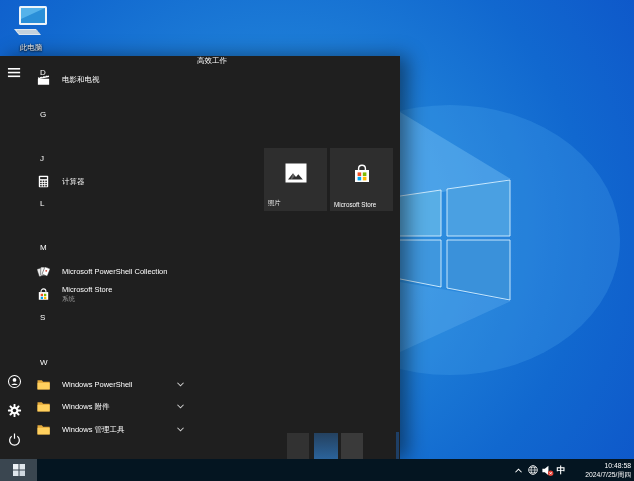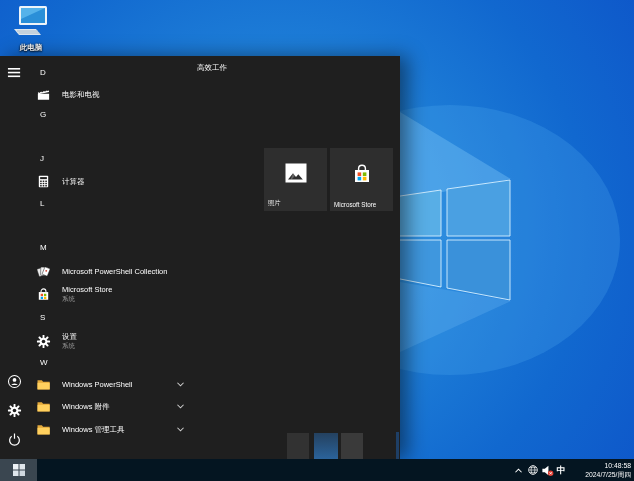--- a/index.html
+++ b/index.html
@@ -8,37 +8,37 @@
     font-family:"Liberation Sans","DejaVu Sans",sans-serif;color:#fff;}
 
   
   .desktop{position:absolute;inset:0;
     background:
       radial-gradient(circle 560px at 280px 230px, #2e9ae2 0%, #1168cf 55%, #0b46c4 100%);
   }
   .wallpaper-art{position:absolute;inset:0;}
 
   
-  .desktop-icon{position:absolute;left:8px;top:5px;width:46px;text-align:center;cursor:default;font-weight:bold;}
+  .desktop-icon{position:absolute;left:8px;top:5px;width:46px;text-align:center;cursor:default;}
   .desktop-icon .dlabel{display:block;margin-top:1px;font-size:7.5px;line-height:9px;color:#fff;
     text-shadow:0 1px 2px rgba(0,0,0,.95),0 0 2px rgba(0,0,0,.8);}
 
   
   .start-menu{position:absolute;left:0;top:56px;width:400px;height:403px;background:#1f1f1f;
     box-shadow:8px 0 18px rgba(0,0,0,.45);overflow:hidden;}
   .rail-icon{position:absolute;left:7px;width:15px;height:15px;}
   .row{position:absolute;left:0;width:248px;height:21px;}
   .row .ic{position:absolute;left:36px;top:2px;width:15px;height:15px;}
   .row .lbl{position:absolute;left:62px;top:5px;font-size:7.5px;line-height:9px;color:#fff;white-space:nowrap;}
   .row.two{height:24px;}
   .row.two .lbl{top:2px;}
   .row .sub{position:absolute;left:62px;top:12px;font-size:6.5px;color:#9a9a9a;}
   .row.letter .letter-t{position:absolute;left:40px;top:4px;font-size:8px;color:#fff;}
   .row .chev{position:absolute;left:176px;top:6px;width:9px;height:7px;}
-  .group-header{position:absolute;left:197px;top:7px;font-size:7.5px;color:#fff;}
+  .group-header{position:absolute;left:197px;top:0;font-size:7.5px;color:#fff;}
   .tile{position:absolute;width:63px;height:63px;background:#2e2e2e;}
   .tile .tile-ic{position:absolute;left:50%;top:14px;transform:translateX(-50%);}
   .tile .tile-lbl{position:absolute;left:4px;bottom:3px;font-size:6.3px;color:#fff;white-space:nowrap;}
   .partial-tile{position:absolute;height:26px;}
   .scroll-thumb{position:absolute;left:396px;top:376px;width:3px;height:27px;background:#1e3f66;}
 
   
   .taskbar{position:absolute;left:0;top:459px;width:634px;height:22px;background:#041521;}
   .start-button{position:absolute;left:0;top:0;width:37px;height:22px;background:#3a4650;
     display:flex;align-items:center;justify-content:center;}
@@ -109,21 +109,21 @@
     </svg>
     <svg class="rail-icon" style="top:376px" viewBox="0 0 16 16">
       <path d="M5 4.6 a5.2 5.2 0 1 0 6 0" fill="none" stroke="#fff" stroke-width="1.3"></path>
       <line x1="8" y1="1.6" x2="8" y2="7.2" stroke="#fff" stroke-width="1.3"></line>
     </svg>
 
     <div class="row letter" style="top:8px">
         <span class="letter-t">D</span>
       </div>
 
-    <div class="row" style="top:29px">
+    <div class="row" style="top:14px">
       <svg class="ic" viewBox="0 0 16 16">
         <path fill="#fff" d="M2 5.8 L13.6 3.4 L14 5.4 L2.4 7.8 Z"></path>
           <rect fill="#fff" x="2" y="7.2" width="12" height="6.4"></rect>
         <g fill="#1f1f1f">
             <rect x="3.1" y="5" width="1.3" height="1" transform="rotate(-12 3.7 5.5)"></rect>
             <rect x="6.1" y="4.4" width="1.3" height="1" transform="rotate(-12 6.7 4.9)"></rect>
             <rect x="9.1" y="3.8" width="1.3" height="1" transform="rotate(-12 9.7 4.3)"></rect>
             <rect x="12" y="3.2" width="1.3" height="1" transform="rotate(-12 12.6 3.7)"></rect>
           </g>
       </svg>
@@ -189,38 +189,20 @@
           <rect x="8.5" y="10.4" width="2.5" height="2.5" fill="#ffb900"></rect>
       </svg>
       <span class="lbl">Microsoft Store</span>
       <span class="sub">系统</span>
     </div>
 
     <div class="row letter" style="top:253px">
         <span class="letter-t">S</span>
       </div>
 
-    <div class="row two" style="top:274px">
-      <svg class="ic" style="top:4px" viewBox="0 0 16 16">
-        <g fill="#fff">
-          <rect x="7" y="1" width="2" height="3.4" rx="0.6"></rect>
-            <rect x="7" y="11.6" width="2" height="3.4" rx="0.6"></rect>
-          <rect x="7" y="1" width="2" height="3.4" rx="0.6" transform="rotate(45 8 8)"></rect>
-            <rect x="7" y="11.6" width="2" height="3.4" rx="0.6" transform="rotate(45 8 8)"></rect>
-          <rect x="7" y="1" width="2" height="3.4" rx="0.6" transform="rotate(90 8 8)"></rect>
-            <rect x="7" y="11.6" width="2" height="3.4" rx="0.6" transform="rotate(90 8 8)"></rect>
-          <rect x="7" y="1" width="2" height="3.4" rx="0.6" transform="rotate(135 8 8)"></rect>
-            <rect x="7" y="11.6" width="2" height="3.4" rx="0.6" transform="rotate(135 8 8)"></rect>
-          <circle cx="8" cy="8" r="4.1"></circle>
-        </g>
-        <circle cx="8" cy="8" r="1.9" fill="#1f1f1f"></circle>
-      </svg>
-      <span class="lbl">设置</span>
-      <span class="sub">系统</span>
-    </div>
 
     <div class="row letter" style="top:298px">
         <span class="letter-t">W</span>
       </div>
 
     <div class="row" style="top:319px">
       <svg class="ic" viewBox="0 0 16 16">
         <path d="M1.6 3.4 h4.6 l1.4 1.7 h7 v8.1 h-13 z" fill="#e3a93c"></path>
           <path d="M1.6 6.2 h13 v7 h-13 z" fill="#ffd05e"></path>
       </svg>

